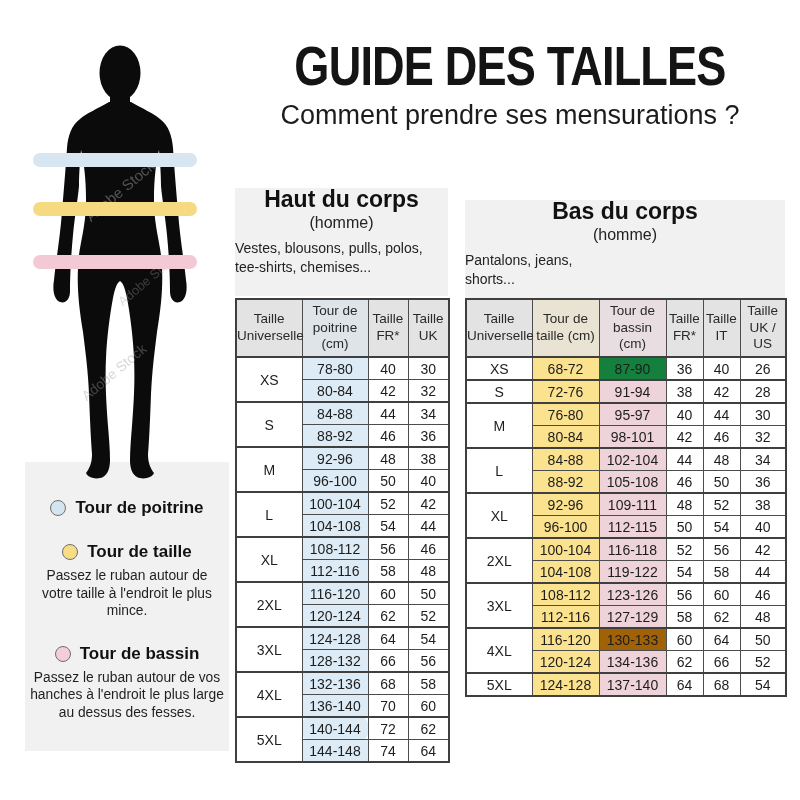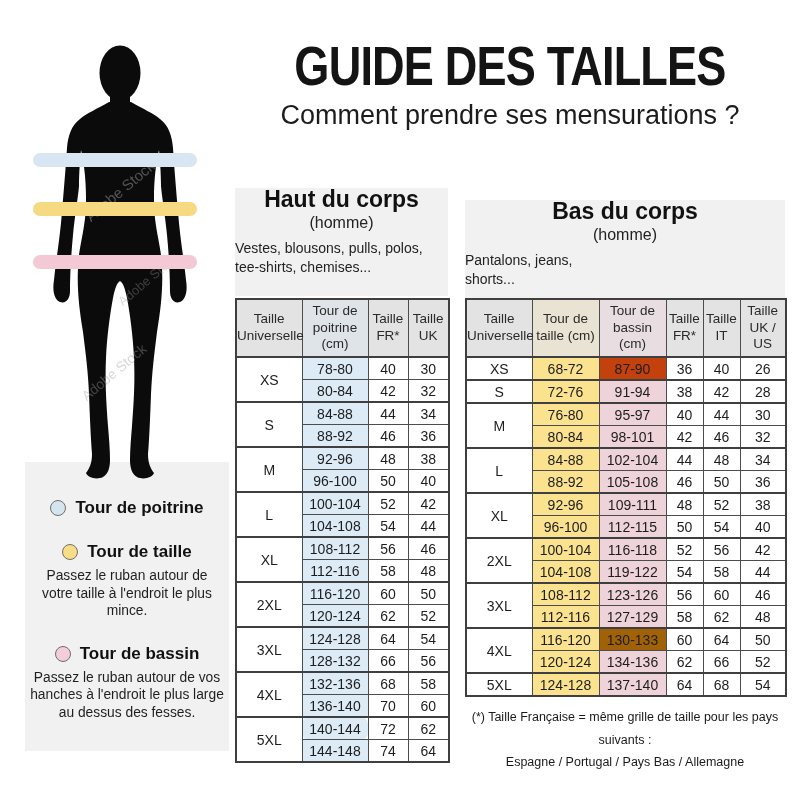--- a/index.html
+++ b/index.html
@@ -252,21 +252,21 @@
           <th style="background: rgb(232, 222, 226);">Tour de bassin (cm)</th>
           <th>Taille FR*</th>
           <th>Taille IT</th>
           <th>Taille UK / US</th>
         </tr>
       </thead>
       <tbody>
         <tr class="gstart">
           <td rowspan="1">XS</td>
           <td style="background: rgb(251, 226, 143);">68-72</td>
-          <td style="background: #c2410c; margin-left: 27px;">87-90</td>
+          <td style="background: #15803d; margin-left: 27px;">87-90</td>
           <td>36</td>
           <td>40</td>
           <td>26</td>
         </tr>
         <tr class="gstart">
           <td rowspan="1">S</td>
           <td style="background: rgb(251, 226, 143);">72-76</td>
           <td style="background: rgb(238, 211, 219);">91-94</td>
           <td>38</td>
           <td>42</td>
@@ -366,16 +366,14 @@
           <td rowspan="1">5XL</td>
           <td style="background: rgb(251, 226, 143);">124-128</td>
           <td style="background: rgb(238, 211, 219);">137-140</td>
           <td>64</td>
           <td>68</td>
           <td>54</td>
         </tr>
       </tbody>
     </table>
 
-  <div class="footnote">(*) Taille Française = même grille de taille pour les pays suivants :
-Espagne / Portugal / Pays Bas / Allemagne</div>
 
 </div>
 
 </body></html>

